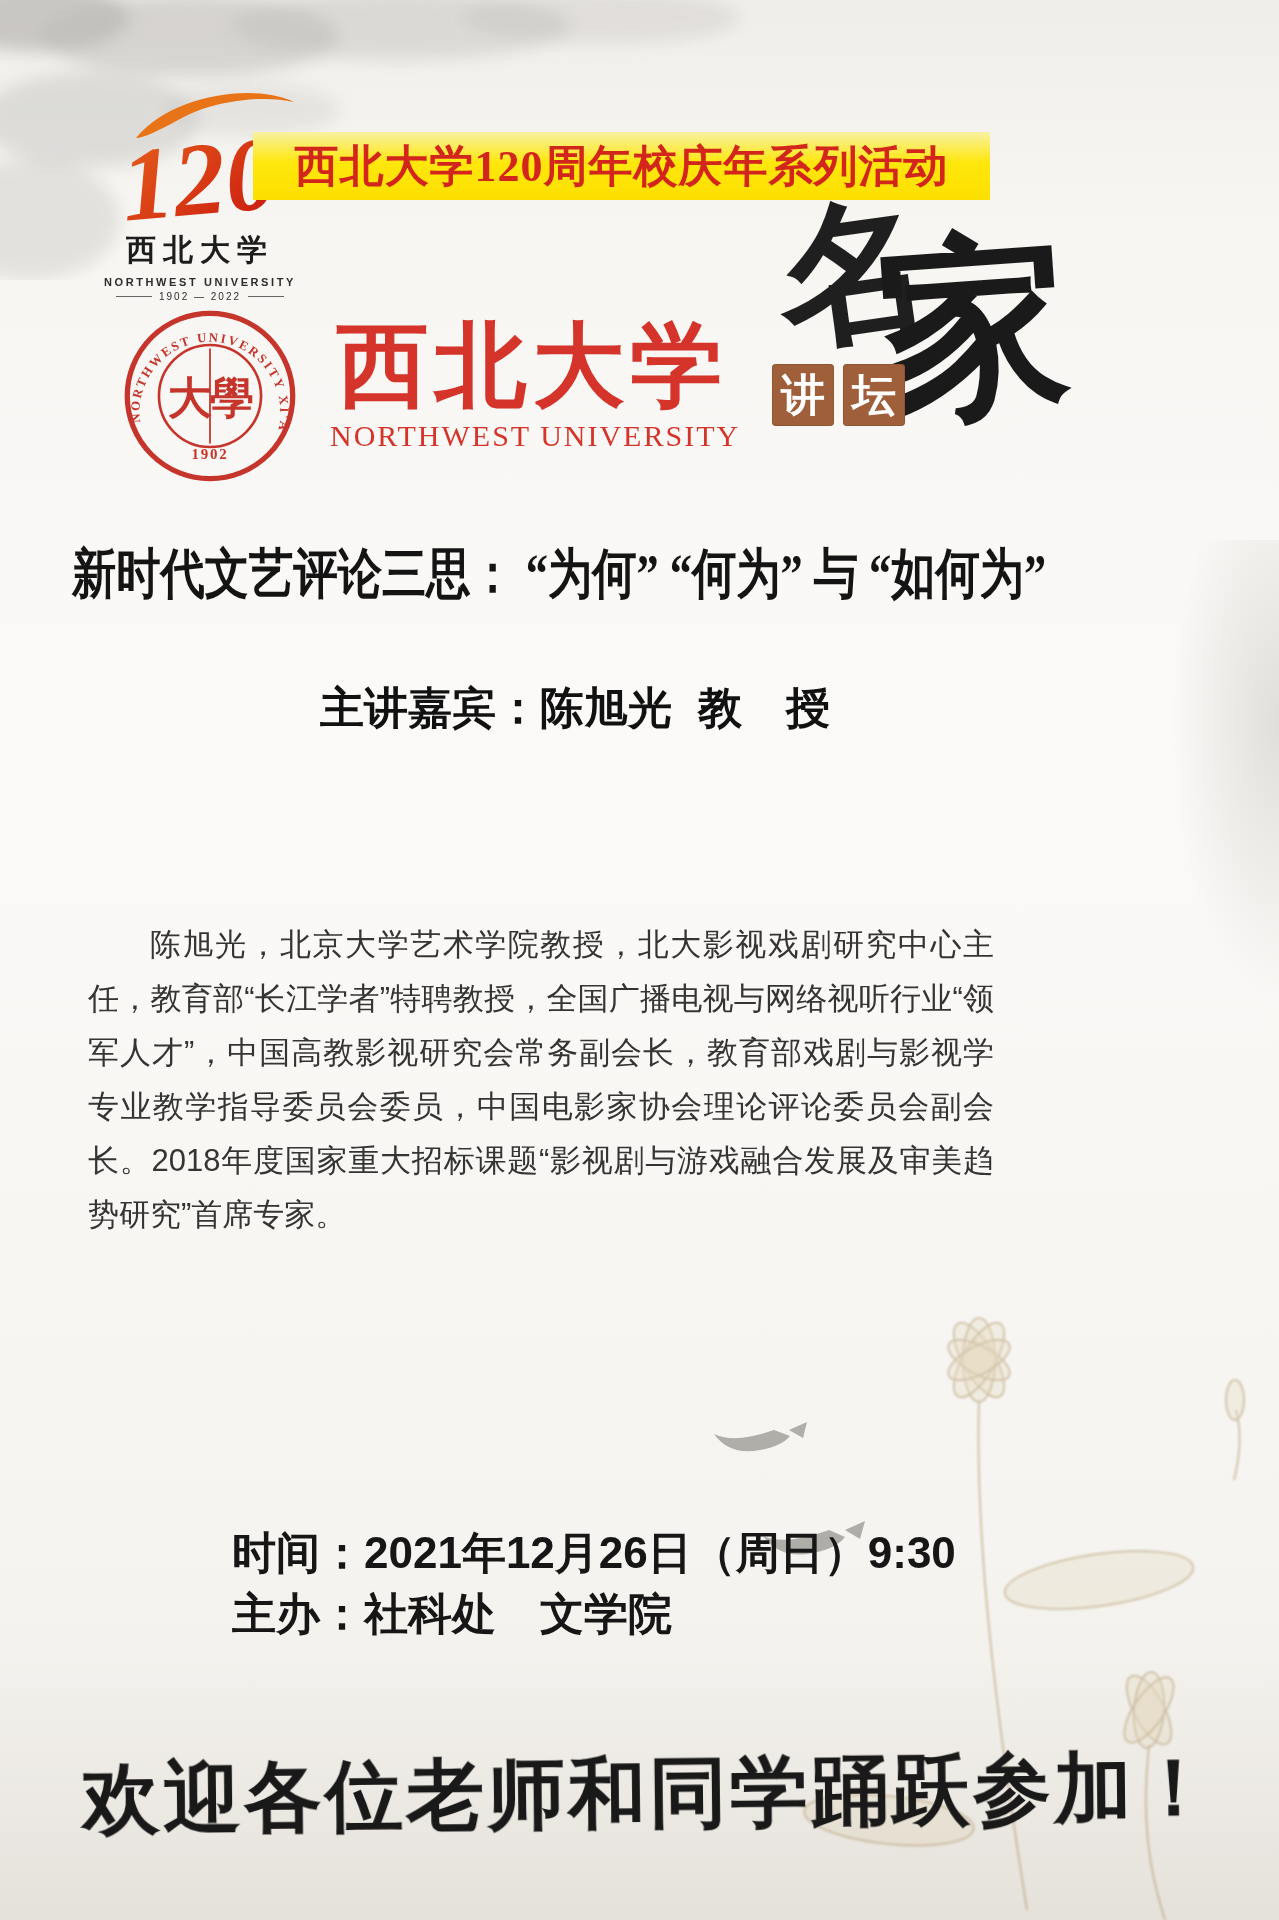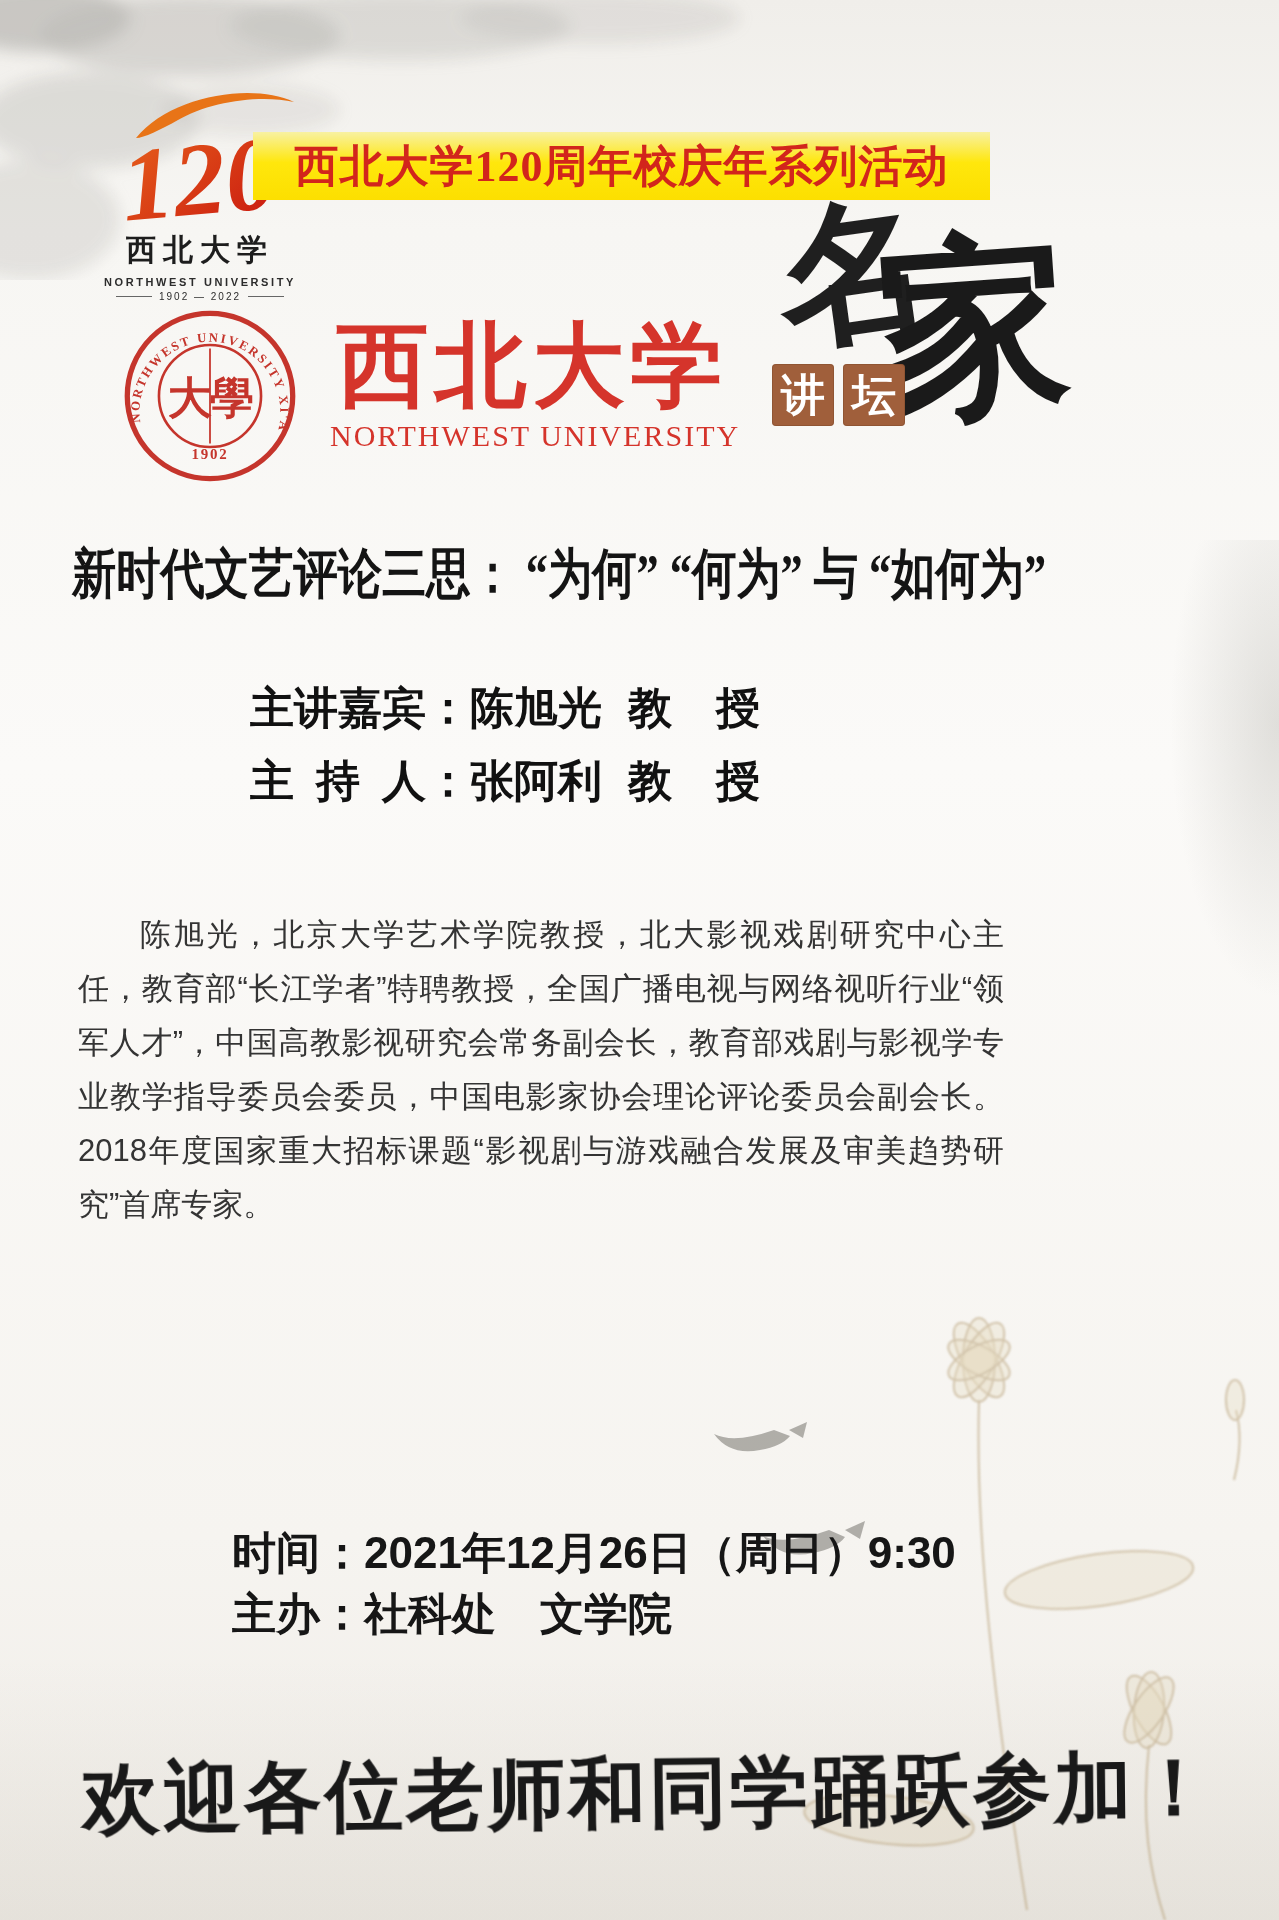--- a/index.html
+++ b/index.html
@@ -34,26 +34,26 @@
   .forum{left:740px;top:212px;width:330px;height:224px;}
   .forum .ming{position:absolute;left:38px;top:-14px;font-family:"Liberation Serif",serif;font-weight:900;font-size:152px;line-height:1;color:#1f1f1f;transform:rotate(-8deg);z-index:1;}
   .forum .jia{position:absolute;left:138px;top:22px;font-family:"Liberation Serif",serif;font-weight:900;font-size:192px;line-height:1;color:#1a1a1a;transform:rotate(-4deg);z-index:1;}
   .forum .boxes{position:absolute;left:32px;top:152px;display:flex;gap:9px;z-index:2;}
   .forum .box{width:62px;height:62px;background:#a05f3b;border-radius:4px;display:flex;align-items:center;justify-content:center;
     color:#fff;font-weight:900;font-size:44px;box-shadow:0 0 0 1px rgba(120,70,40,.4) inset;}
   
   .title{left:72px;top:538px;width:1140px;transform:scaleX(.82);transform-origin:left center;
     font-family:"Liberation Serif",serif;font-weight:900;font-size:54px;color:#141414;white-space:nowrap;letter-spacing:0;}
   
-  .speakers{left:250px;top:672px;width:580px;text-align:left;font-family:"Liberation Serif",serif;font-weight:900;color:#111;}
+  .speakers{left:250px;top:672px;width:580px;text-align:right;font-family:"Liberation Serif",serif;font-weight:900;color:#111;}
   .speakers .row{font-size:44px;line-height:73px;white-space:nowrap;}
   .speakers .degree{margin-left:26px;}
   
   .bodytext{left:76px;top:906px;width:930px;font-size:31px;line-height:54px;color:#343434;text-align:justify;}
-  .bodytext p{margin:2px;text-indent:2em;}
+  .bodytext p{margin:12px;text-indent:2em;}
   
   .info{left:232px;top:1522px;font-weight:700;color:#161616;}
   .info .row{font-size:44px;line-height:61px;white-space:nowrap;}
   
   .footer{left:82px;top:1742px;width:1120px;font-family:"Liberation Serif",serif;font-weight:900;font-size:78px;
     color:#191919;letter-spacing:3px;white-space:nowrap;transform:rotate(-.6deg);}
 </style>
 </head>
 <body>
 
@@ -161,23 +161,20 @@
       <span class="box">坛</span>
     </span>
   </div>
 
   <div class="abs title">新时代文艺评论三思： “为何” “何为” 与 “如何为”</div>
 
   <div class="abs speakers">
     <div class="row">
       <span>主讲嘉宾：</span><span>陈旭光</span><span class="degree">教　授</span>
     </div>
-    <div class="row">
-      <span>主 持 人：</span><span>张阿利</span><span class="degree">教　授</span>
-    </div>
   </div>
 
   <div class="abs bodytext">
     <p>陈旭光，北京大学艺术学院教授，北大影视戏剧研究中心主任，教育部“长江学者”特聘教授，全国广播电视与网络视听行业“领军人才”，中国高教影视研究会常务副会长，教育部戏剧与影视学专业教学指导委员会委员，中国电影家协会理论评论委员会副会长。2018年度国家重大招标课题“影视剧与游戏融合发展及审美趋势研究”首席专家。</p>
   </div>
 
   <div class="abs info">
     <div class="row">
       <span>时间：</span><span>2021年12月26日（周日）9:30</span>
     </div>

